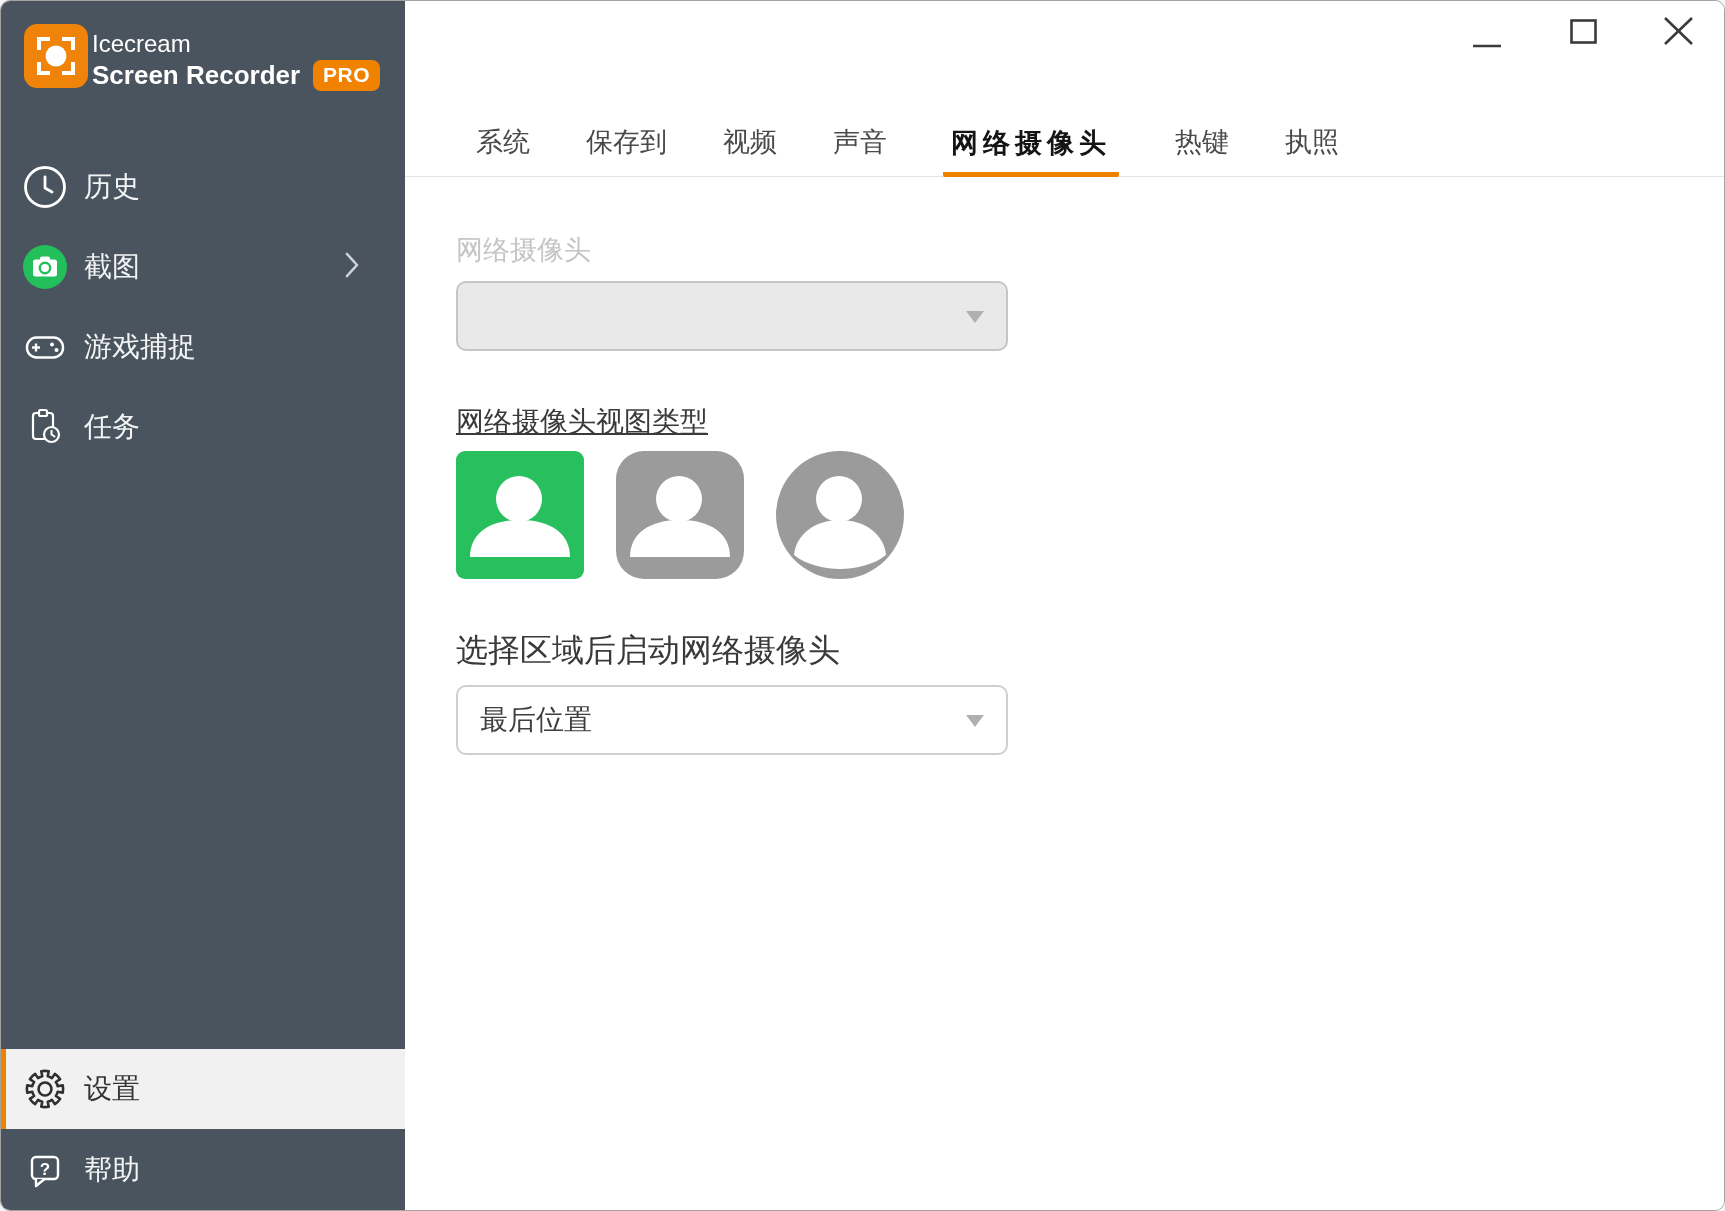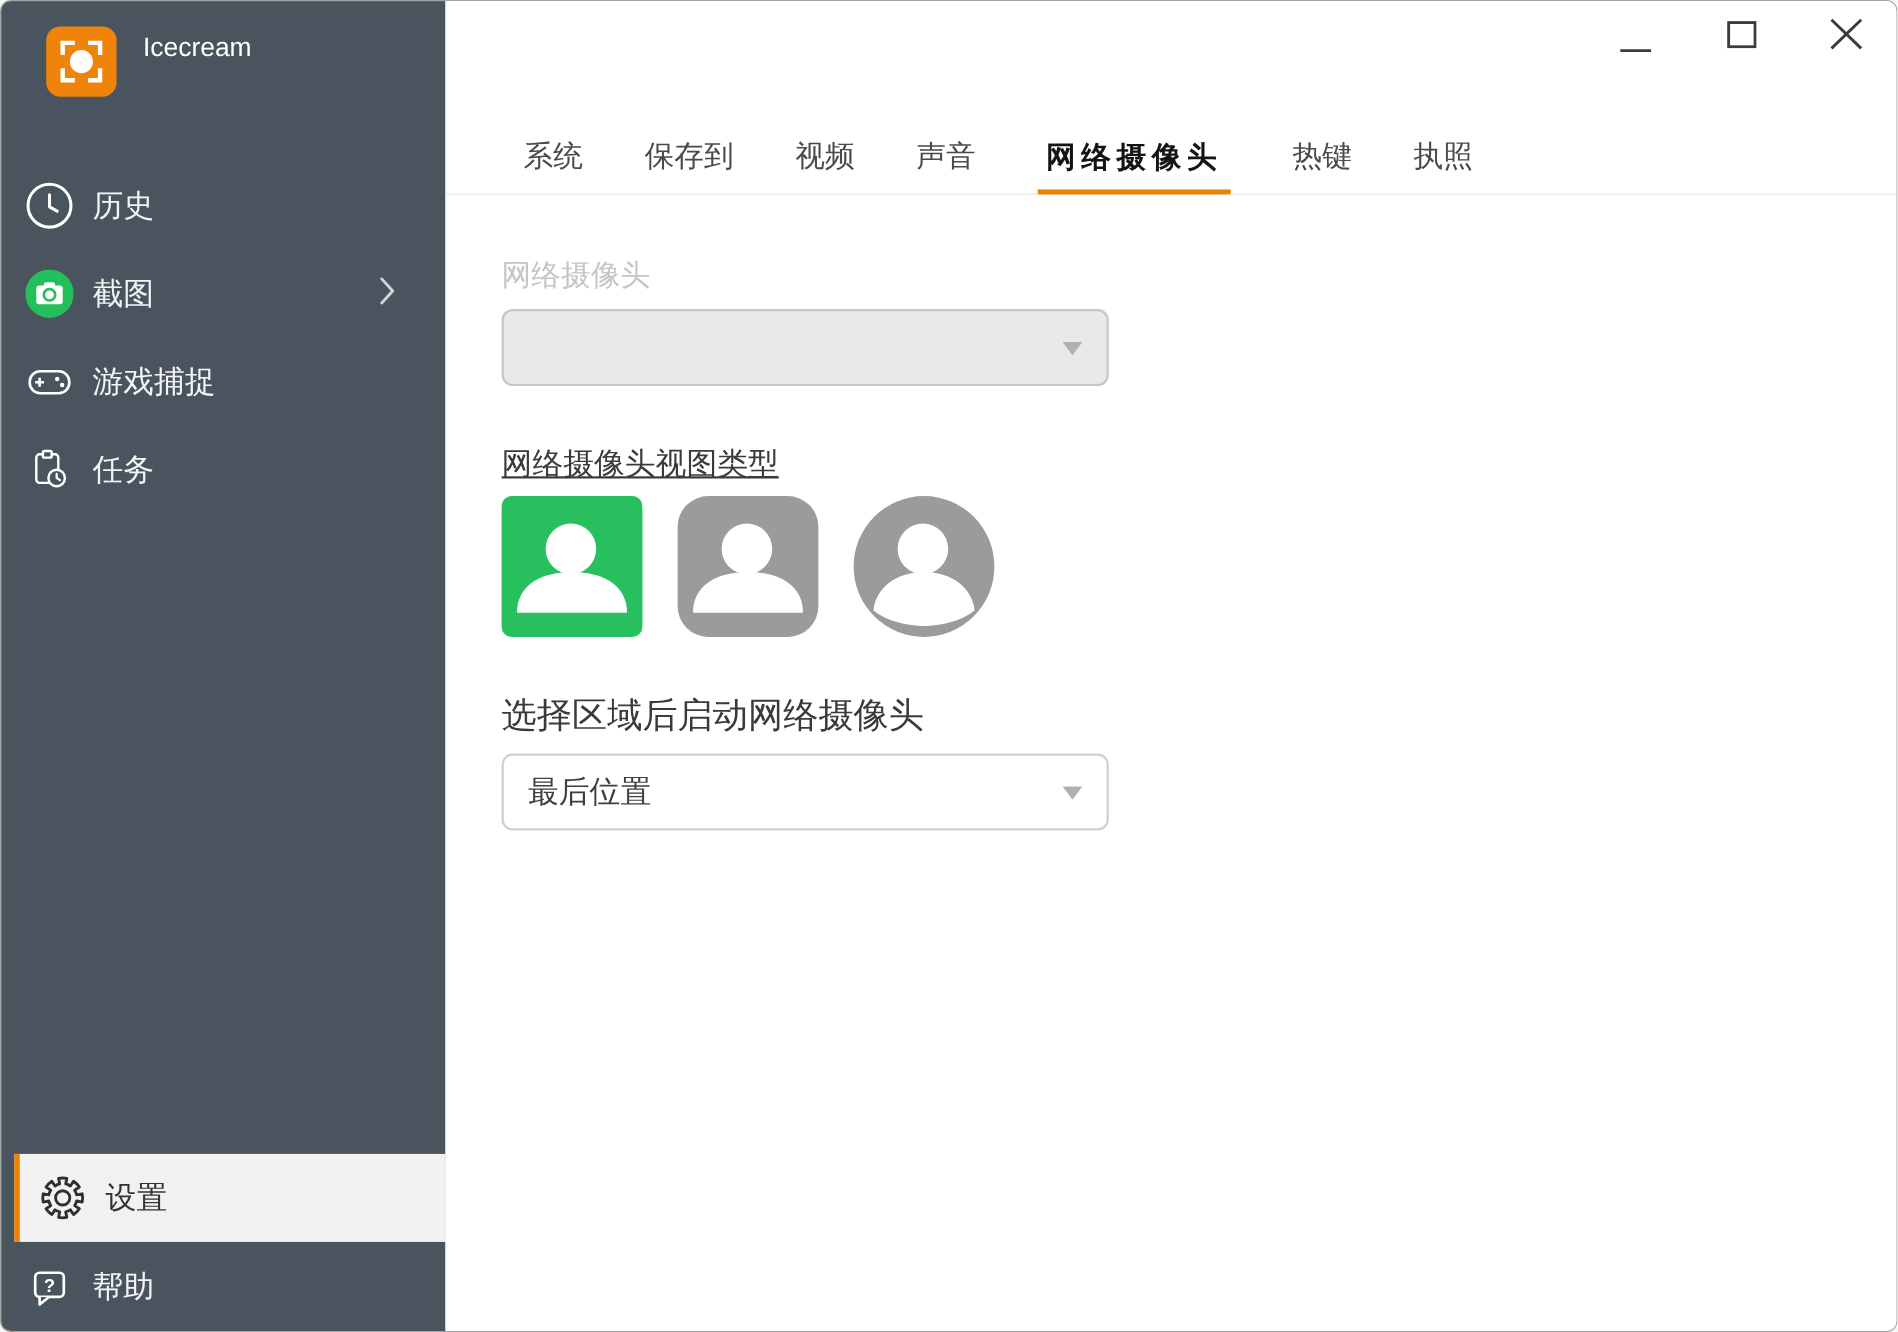--- a/index.html
+++ b/index.html
@@ -17,23 +17,23 @@
     background: #ffffff;
   }
   
   .sidebar {
     width: 404px; flex: 0 0 404px;
     background: #4a545e;
     display: flex; flex-direction: column;
     color: #f2f4f5;
   }
   .logo-area {
-    padding: 23px 0 0 41px;
+    padding: 23px 0 0 23px;
     height: 119px;
-    display: flex; gap: 24px;
+    display: flex; gap: 4px;
   }
   .logo-icon {
     width: 64px; height: 64px;
     background: #f0830a;
     border-radius: 13px;
     flex: 0 0 64px;
   }
   .brand-text { padding-top: 6px; }
   .brand-line1 { font-size: 24px; font-weight: 400; color: #ffffff; line-height: 28px; }
   .brand-line2-row { display: flex; align-items: center; gap: 13px; margin-top: 2px; }
@@ -54,21 +54,20 @@
     cursor: default;
   }
   .nav-icon { width: 44px; height: 44px; margin-right: 17px; flex: 0 0 44px; }
   .nav-label { font-size: 28px; color: #f2f4f5; font-family: Liberation Serif, serif; }
   .chevron { position: absolute; right: 45px; top: 50%; transform: translateY(-50%); }
   .sidebar-bottom { margin-top: auto; }
   .nav-item.active-row {
     background: #f1f1f1;
     border-left: 5px solid #f08200;
     padding-left: 17px;
-    margin-left: 12px;
   }
   .nav-item.active-row .nav-label { color: #333333; }
   .help-row { height: 81px; }
   
   .main { flex: 1; position: relative; background: #ffffff; }
   .win-controls button {
     position: absolute;
     background: transparent; border: none; padding: 0; cursor: default;
   }
   .btn-min { left: 1058px; top: 24px; width: 48px; height: 40px; }
@@ -145,20 +144,24 @@
             <path d="M15 24 V15 H24"></path>
             <path d="M40 15 H49 V24"></path>
             <path d="M49 40 V49 H40"></path>
             <path d="M24 49 H15 V40"></path>
           </g>
           <circle cx="32" cy="32" r="10.5" fill="#ffffff"></circle>
         </svg>
       </div>
       <div class="brand-text">
         <div class="brand-line1">Icecream</div>
+        <div class="brand-line2-row">
+          <span class="brand-line2">Screen Recorder</span>
+          <span class="pro-badge">PRO</span>
+        </div>
       </div>
     </div>
 
     <nav class="nav">
 
       <div class="nav-item">
         <span class="nav-icon">
           <svg viewBox="0 0 44 44">
               <circle cx="22" cy="22" r="19.5" fill="none" stroke="#ffffff" stroke-width="2.8"></circle>
           <path d="M22 12 V23 L29 27" fill="none" stroke="#ffffff" stroke-width="2.8" stroke-linecap="round" stroke-linejoin="round"></path>

